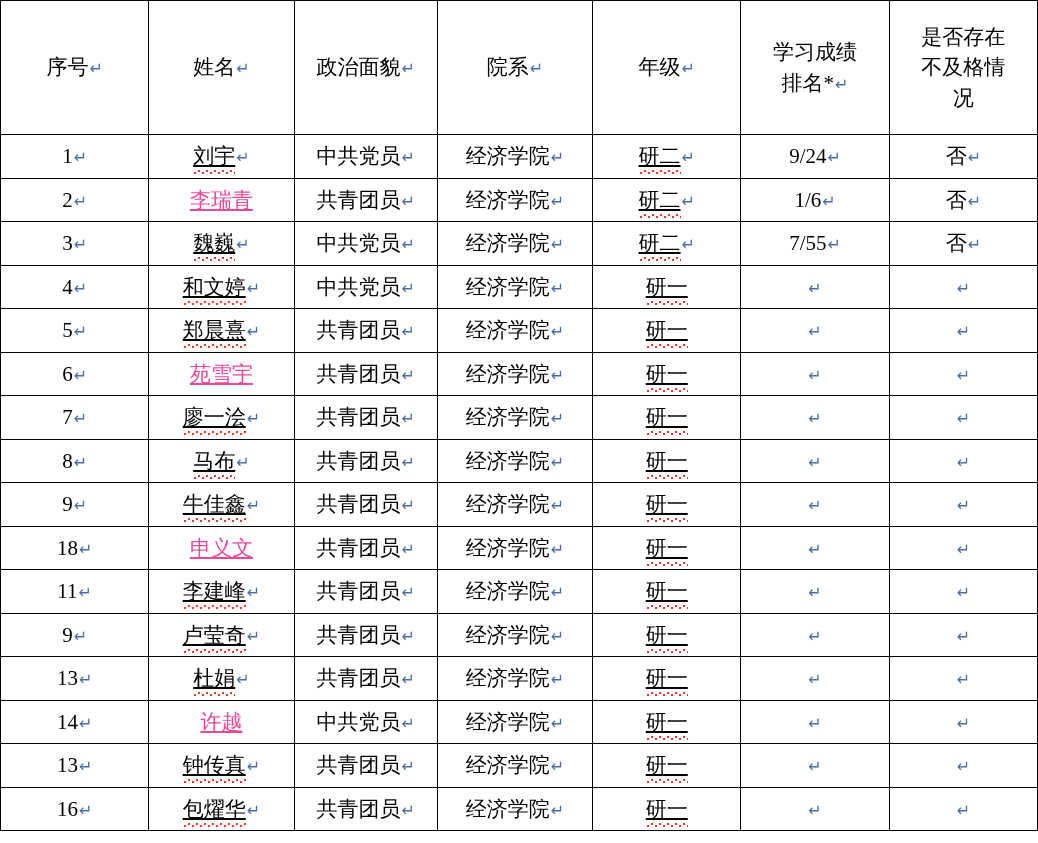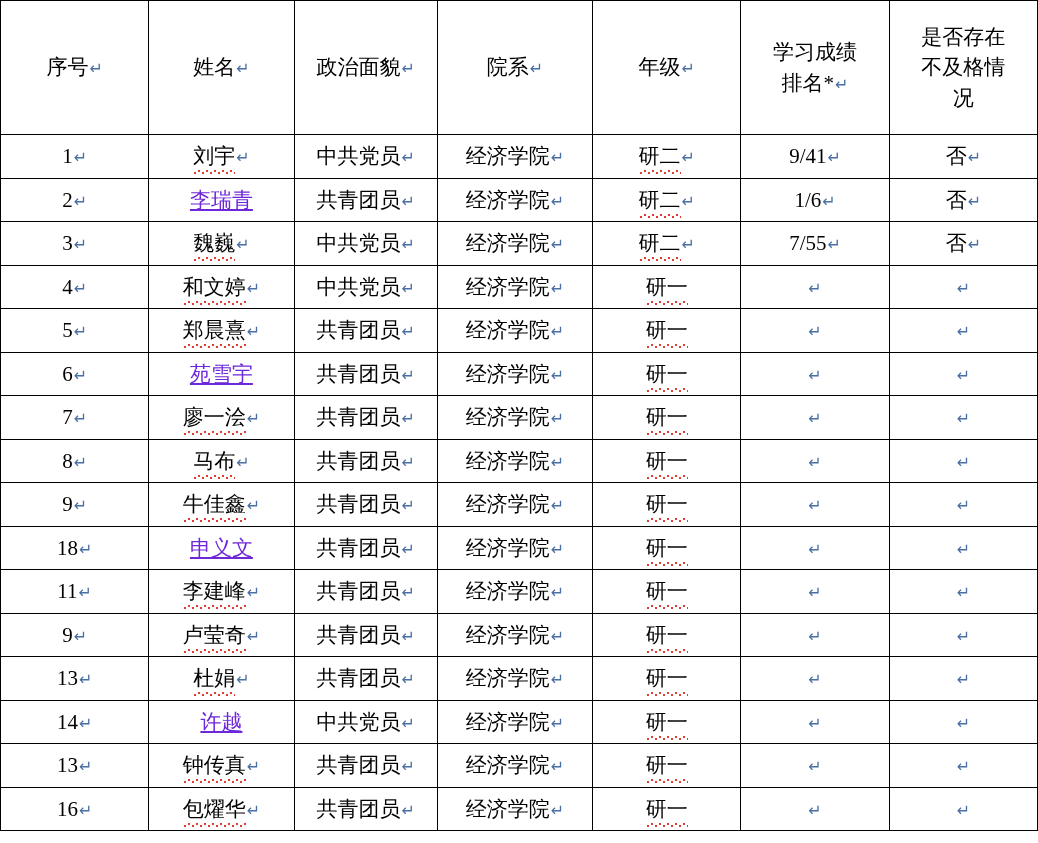--- a/index.html
+++ b/index.html
@@ -56,27 +56,28 @@
     font-size: 16px;
     font-family: "DejaVu Sans", sans-serif;
     vertical-align: baseline;
     margin-left: 1px;
   }
   .pilcrow.alone {
     margin-left: 0;
   }
   
   .name-link {
-    color: #6d28d9;
+    color: #ec4899;
     text-decoration: underline;
   }
   
   .squiggle {
     position: relative;
     display: inline-block;
+    text-decoration: underline;
   }
   .squiggle::after {
     content: "";
     position: absolute;
     left: 0;
     right: 0;
     bottom: -3px;
     height: 4px;
     background-image:
       radial-gradient(circle at 2px 3px, #e03b2f 1.2px, transparent 1.4px),
@@ -129,21 +130,21 @@
         </th>
       </tr>
   </thead>
   <tbody>
       <tr>
         <td><span class="cell-inner"><span>1</span></span><span class="pilcrow">↵</span></td>
         <td><span class="cell-inner"><span class="squiggle">刘宇</span></span><span class="pilcrow">↵</span></td>
         <td><span class="cell-inner"><span>中共党员</span></span><span class="pilcrow">↵</span></td>
         <td><span class="cell-inner"><span>经济学院</span></span><span class="pilcrow">↵</span></td>
         <td><span class="cell-inner"><span class="squiggle">研二</span></span><span class="pilcrow">↵</span></td>
-        <td><span class="cell-inner"><span>9/41</span></span><span class="pilcrow">↵</span></td>
+        <td><span class="cell-inner"><span>9/24</span></span><span class="pilcrow">↵</span></td>
         <td><span class="cell-inner"><span>否</span></span><span class="pilcrow">↵</span></td>
       </tr>
       <tr>
         <td><span class="cell-inner"><span>2</span></span><span class="pilcrow">↵</span></td>
         <td><span class="cell-inner"><span class="name-link">李瑞青</span></span></td>
         <td><span class="cell-inner"><span>共青团员</span></span><span class="pilcrow">↵</span></td>
         <td><span class="cell-inner"><span>经济学院</span></span><span class="pilcrow">↵</span></td>
         <td><span class="cell-inner"><span class="squiggle">研二</span></span><span class="pilcrow">↵</span></td>
         <td><span class="cell-inner"><span>1/6</span></span><span class="pilcrow">↵</span></td>
         <td><span class="cell-inner"><span>否</span></span><span class="pilcrow">↵</span></td>

